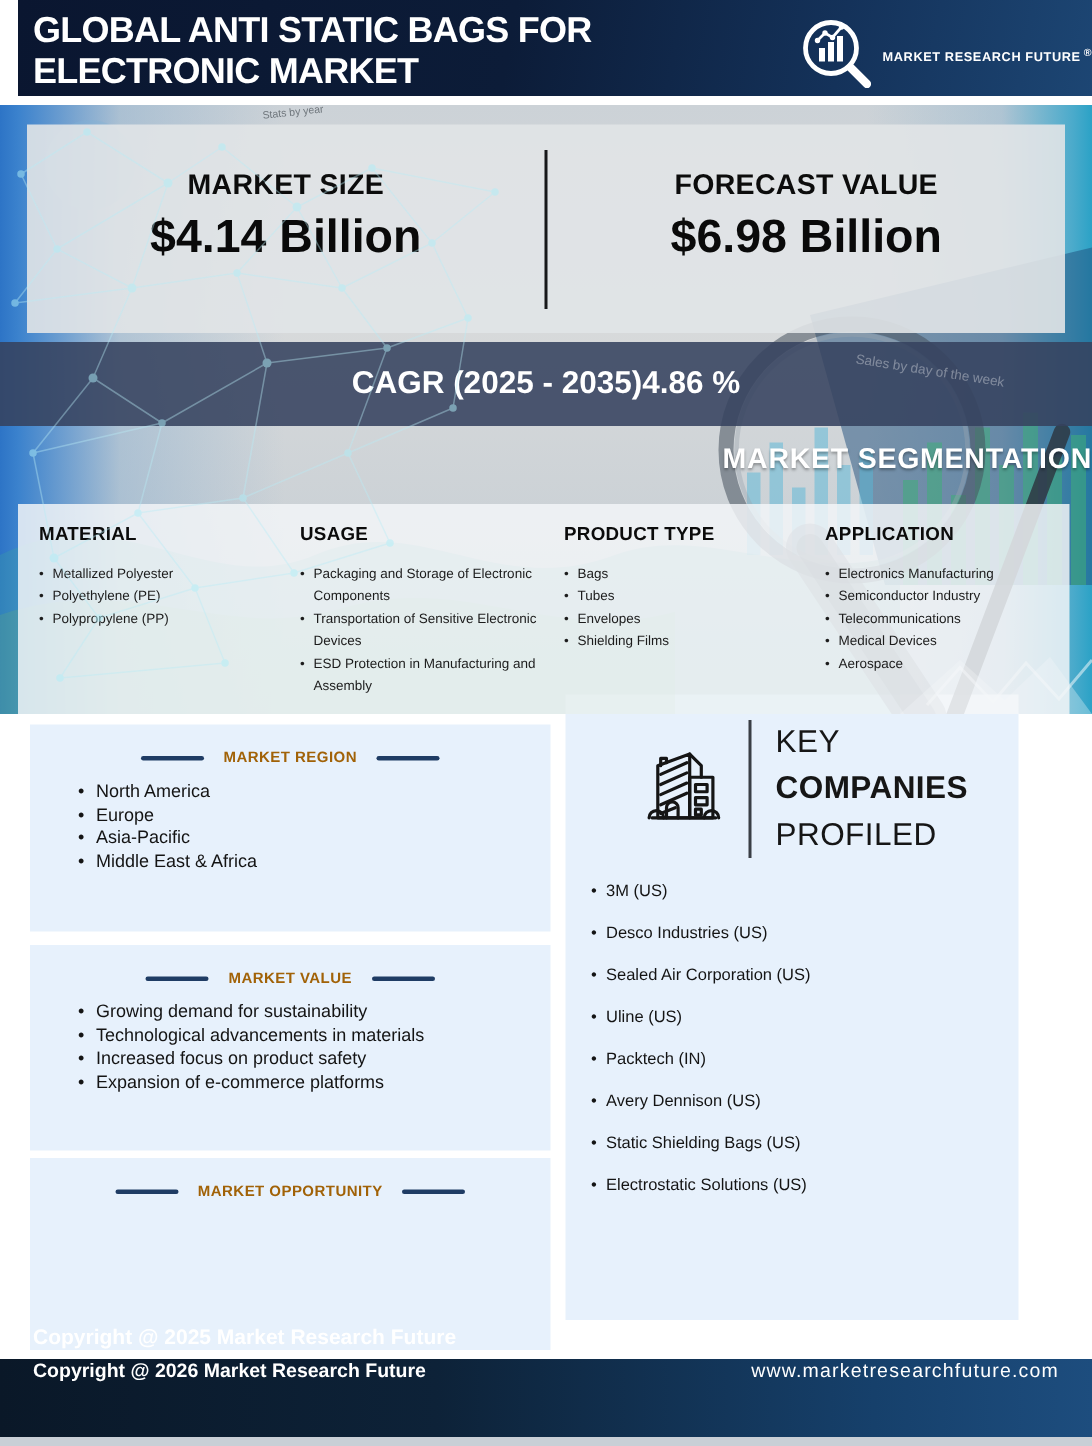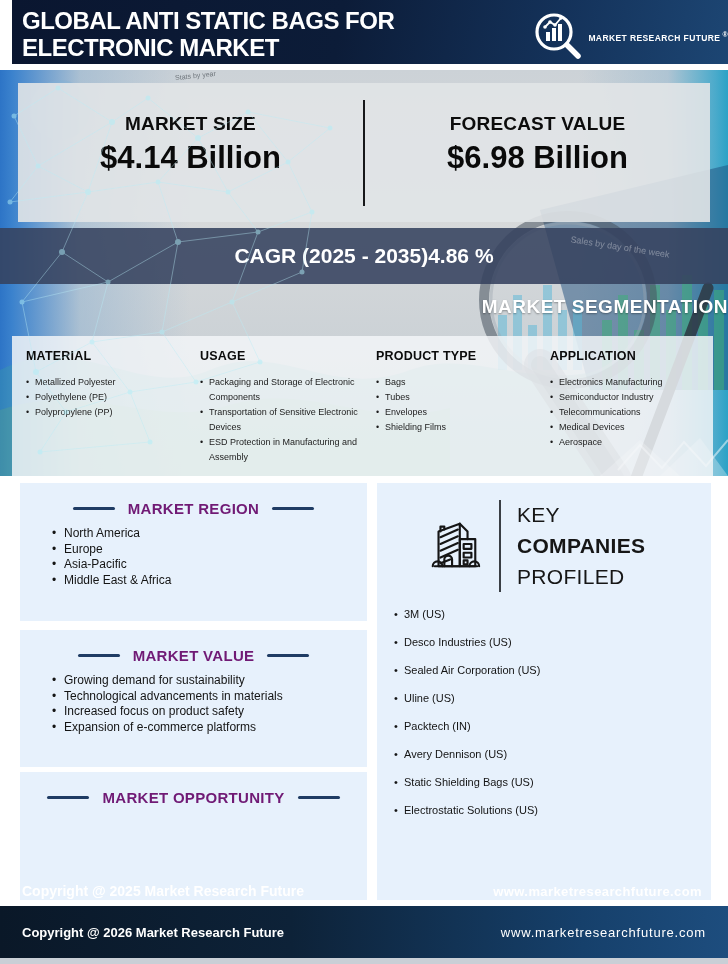--- a/index.html
+++ b/index.html
@@ -46,23 +46,23 @@
   .seg-head{font-size:12.5px;font-weight:700;color:#0b0b0b;letter-spacing:.2px;margin-bottom:12px}
   .seg-list{list-style:none;font-size:9px;color:#1c1c1c;line-height:15px;padding-right:12px}
   .seg-list li{position:relative;padding-left:9px}
   .seg-list li::before{content:"\2022";position:absolute;left:0}
 
   
   .panel{position:absolute;background:#e7f1fc}
   .region{left:20px;top:483px;width:347px;height:138px}
   .trends{left:20px;top:630px;width:347px;height:137px}
   .opportunity{left:20px;top:772px;width:347px;height:128px}
-  .companies{left:377px;top:483px;width:334px;height:417px}
+  .companies{left:377px;top:463px;width:302px;height:417px}
   .sec-head{display:flex;align-items:center;justify-content:center;gap:13px;padding-top:17px}
-  .sec-head h2{font-size:15px;font-weight:700;color:#701a75;letter-spacing:.3px}
+  .sec-head h2{font-size:10px;font-weight:700;color:#a16207;letter-spacing:.3px}
   .rule{width:42px;height:3px;background:#1f3c64;border-radius:2px}
   .blist{list-style:none;margin-top:9px;padding-left:44px;font-size:12px;color:#141414;line-height:15.5px}
   .blist li{position:relative}
   .blist li::before{content:"\2022";position:absolute;left:-12px}
 
   .comp-head{display:flex;align-items:center;padding:16px 0 0 48px}
   .comp-div{width:2px;height:92px;background:#3a3f45;margin:0 16px}
   .comp-title{font-size:21px;line-height:31px;color:#161616;letter-spacing:.3px}
   .comp-title .bold{font-weight:700}
   .clist{list-style:none;margin-top:16px;padding-left:27px;font-size:11px;color:#141414}
@@ -70,21 +70,21 @@
   .clist li::before{content:"\2022";position:absolute;left:-10px}
 
   
   .ghost{position:absolute;color:#fff;font-weight:700;z-index:5}
   .ghost-copy{left:22px;top:883px;font-size:14px}
   .ghost-url{right:26px;top:884px;font-size:13px;letter-spacing:.4px}
 
   
   footer{position:absolute;left:0;top:906px;width:728px;height:52px;
     background:linear-gradient(90deg,#0a1828 0%,#0d2238 40%,#16406b 80%,#1d4d7e 100%);
-    display:flex;align-items:center;justify-content:space-between;padding:0 22px;color:#fff}
+    display:flex;justify-content:space-between;padding:0 22px;color:#fff}
   .foot-copy{font-size:13px;font-weight:700}
   .foot-url{font-size:13px;letter-spacing:.8px;color:#fff;text-decoration:none}
   .bottom-strip{position:absolute;left:0;top:958px;width:728px;height:6px;background:#c9cfd6}
 </style>
 </head>
 <body>
 
 <div class="page">
 
   <header>

